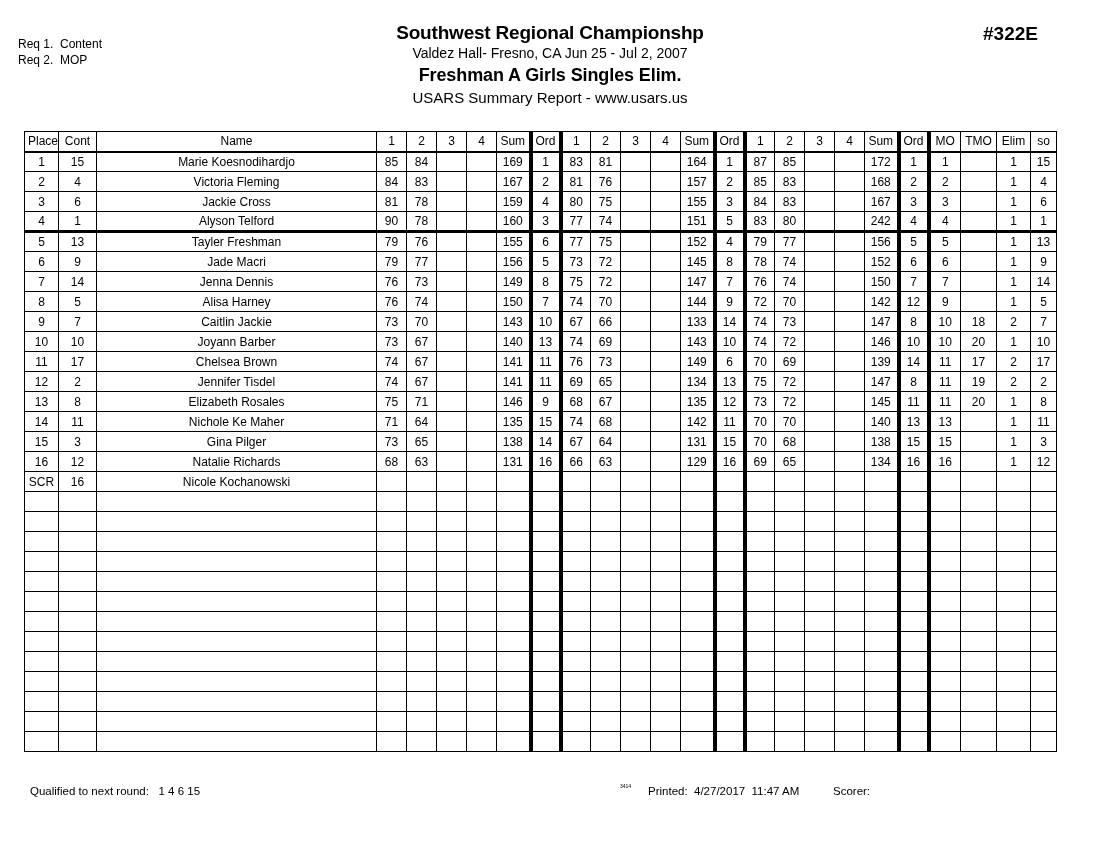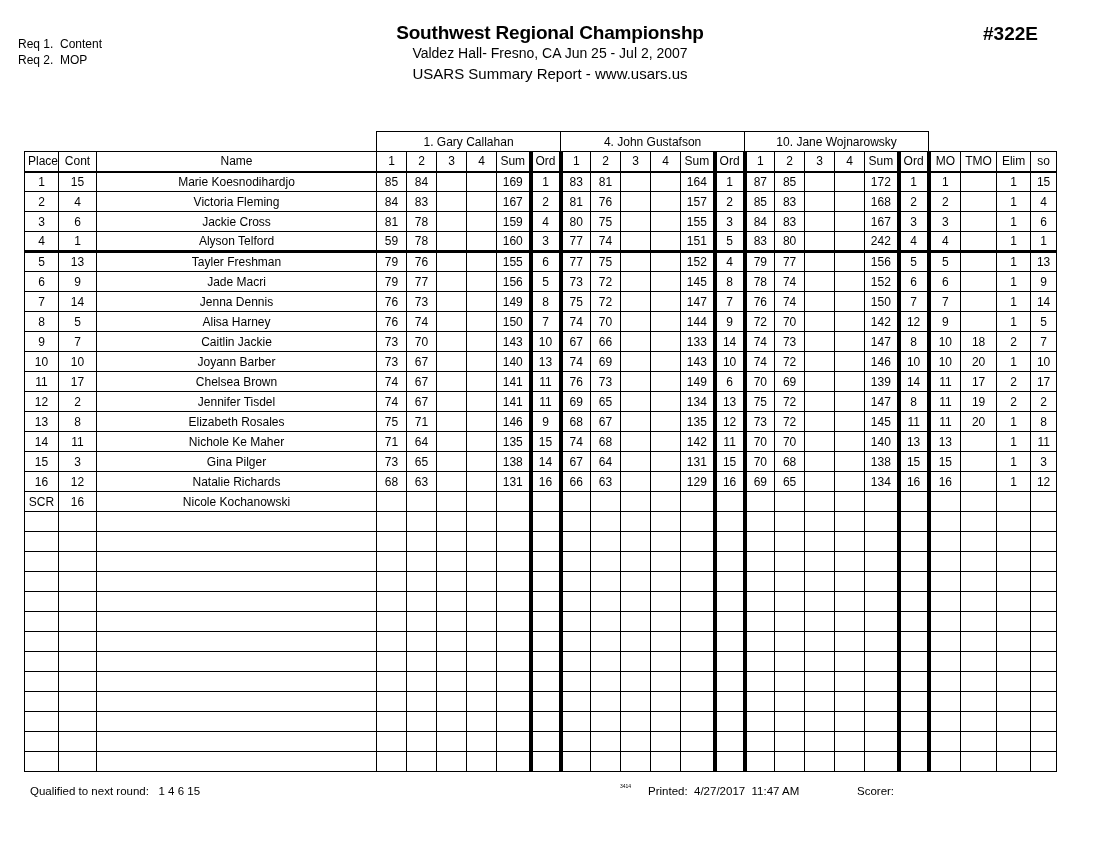--- a/index.html
+++ b/index.html
@@ -116,33 +116,34 @@
     position: absolute;
     left: 0;
     top: 783px;
     width: 977px;
     height: 24px;
     font-size: 11.5px;
   }
   .f-qual { position: absolute; left: 30px; top: 2px; white-space: pre; }
   .f-tiny { position: absolute; left: 620px; top: 0px; font-size: 5px; }
   .f-print { position: absolute; left: 648px; top: 2px; white-space: pre; }
-  .f-scorer { position: absolute; left: 857px; top: 2px; }
+  .f-scorer { position: absolute; left: 833px; top: 2px; }
 </style>
 </head>
 <body>
 
 <div class="req-block">
   <div class="req-line">Req 1.  Content</div>
   <div class="req-line">Req 2.  MOP</div>
 </div>
 
 <div class="title-block">
   <div class="title-1">Southwest Regional Championshp</div>
   <div class="title-2">Valdez Hall- Fresno, CA  Jun 25 - Jul 2, 2007</div>
+  <div class="title-3">Freshman A Girls Singles Elim.</div>
   <div class="title-4">USARS Summary Report - www.usars.us</div>
 </div>
 
 <div class="doc-number">#322E</div>
 
 <div class="sheet">
   <table class="grid">
     <colgroup>
       <col style="width:34px">
         <col style="width:38px">
@@ -164,27 +165,20 @@
         <col style="width:30px">
         <col style="width:30px">
         <col style="width:34px">
       <col style="width:30px">
       <col style="width:32px">
         <col style="width:36px">
         <col style="width:34px">
         <col style="width:26px">
     </colgroup>
     <tbody id="tbody">
-        <tr class="judgeband">
-          <td class="nb" colspan="3"></td>
-          <td class="judge-name nb-b" colspan="6">1.  Gary Callahan</td>
-          <td class="judge-name nb-b" colspan="6">4.  John Gustafson</td>
-          <td class="judge-name nb-b" colspan="6">10.  Jane Wojnarowsky</td>
-          <td class="nb" colspan="4"></td>
-        </tr>
         <tr class="hdr">
           <th>Place</th>
           <th>Cont</th>
           <th class="lft">Name</th>
           <th>1</th>
           <th>2</th>
           <th>3</th>
           <th>4</th>
           <th>Sum</th>
           <th class="thickL thickR">Ord</th>
@@ -283,21 +277,21 @@
           <td class="thickL thickR ord">3</td>
           <td>3</td>
           <td></td>
           <td>1</td>
           <td>6</td>
         </tr>
         <tr class="thickbottom">
           <td class="bold">4</td>
           <td class="bold">1</td>
           <td class="lft bold">Alyson Telford</td>
-          <td>59</td>
+          <td>90</td>
           <td>78</td>
           <td></td>
           <td></td>
           <td>160</td>
           <td class="thickL thickR ord">3</td>
           <td>77</td>
           <td>74</td>
           <td></td>
           <td></td>
           <td>151</td>

